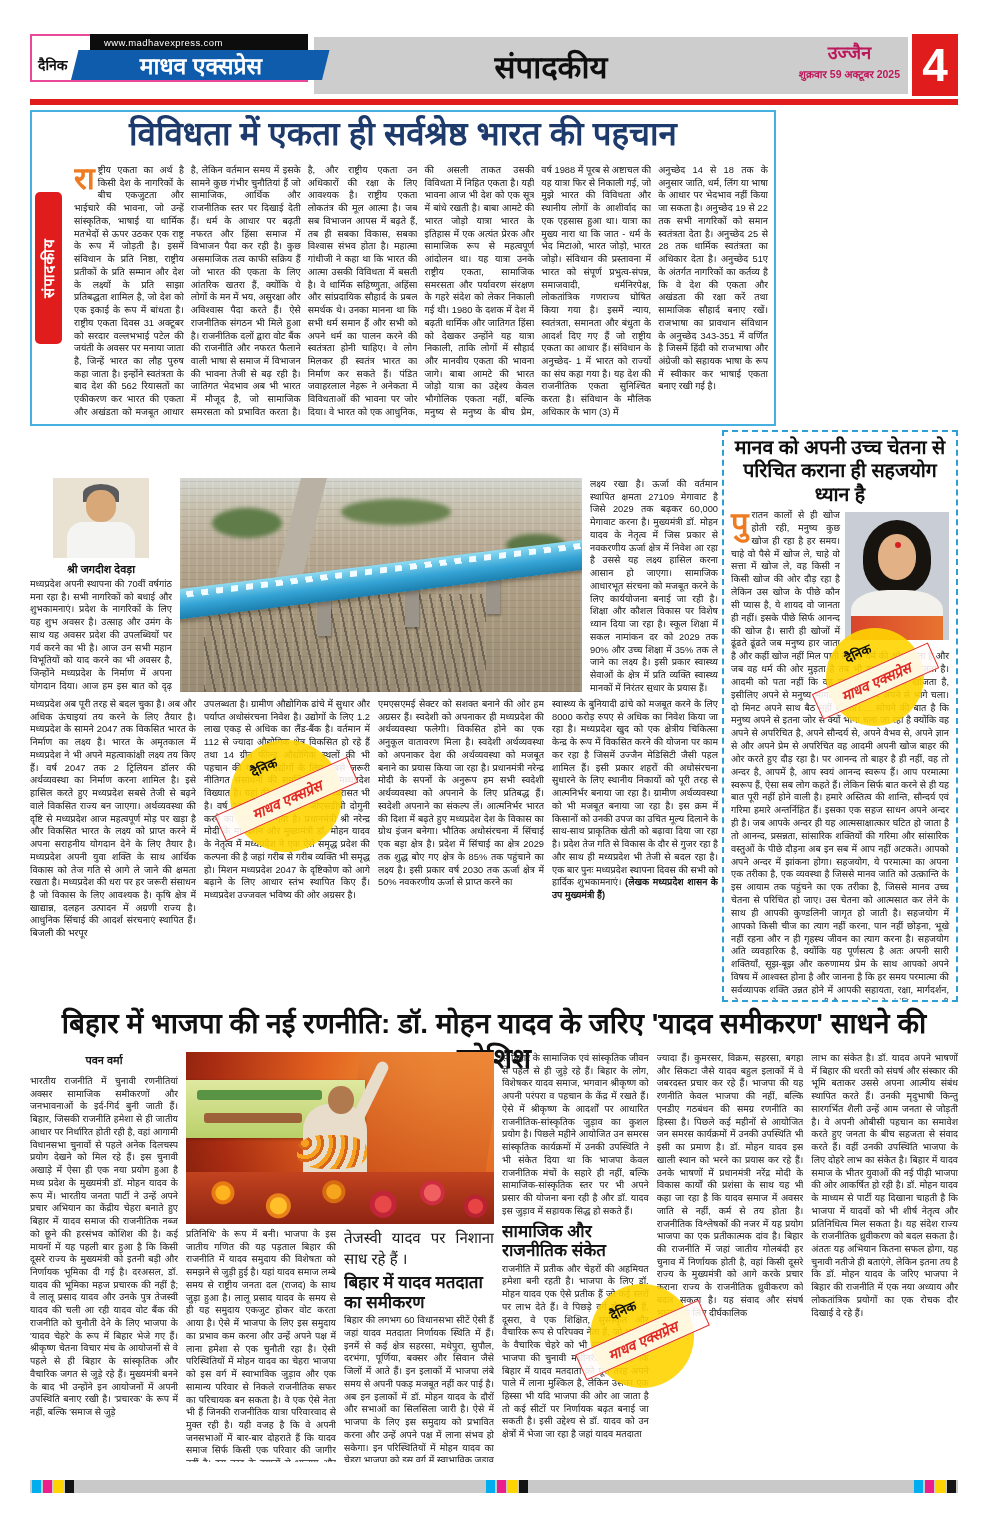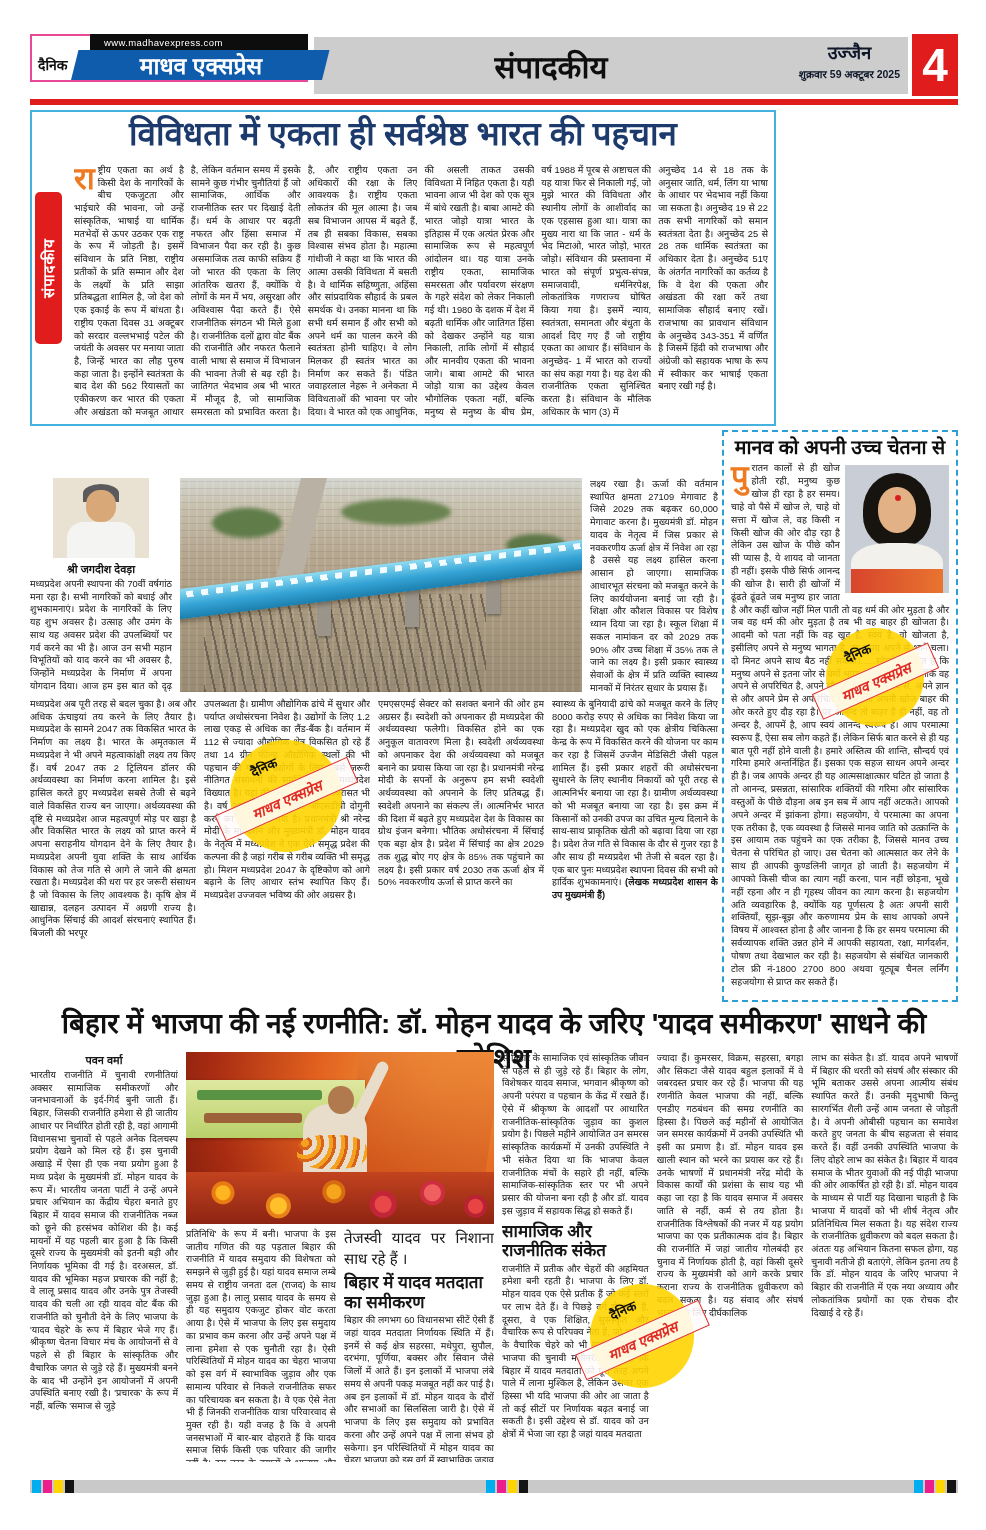--- a/index.html
+++ b/index.html
@@ -11,21 +11,21 @@
   
   .masthead{position:absolute;left:30px;top:34px;width:928px;height:62px;}
   .logo-block{position:absolute;left:0;top:0;width:278px;height:48px;background:#fff;border:2px solid #ec4899;box-sizing:border-box;z-index:3;}
   .logo-url-bar{position:absolute;left:58px;top:-2px;right:-2px;height:16px;background:#0d0d0d;color:#fff;font-size:9.5px;display:flex;align-items:center;padding-left:14px;letter-spacing:.4px;}
   .logo-main{position:absolute;left:0;top:14px;right:0;bottom:0;display:flex;align-items:flex-end;}
   .logo-prefix{font-size:14px;font-weight:bold;color:#111;padding:0 3px 6px 6px;}
   .logo-blue{flex:1;height:100%;background:#0f5cad;transform:skewX(-14deg);transform-origin:bottom left;display:flex;align-items:center;justify-content:center;margin-right:-16px;}
   .logo-blue span{transform:skewX(14deg);color:#fff;font-weight:bold;font-size:23px;white-space:nowrap;}
   .section-bar{position:absolute;left:284px;right:50px;top:3px;height:57px;background:#cdcdcd;}
   .section-title{position:absolute;left:0;right:120px;top:0;bottom:0;display:flex;align-items:center;justify-content:center;font-size:31px;font-weight:bold;color:#0e0e0e;}
-  .edition-meta{position:absolute;right:8px;top:7px;text-align:center;color:#0f172a;}
+  .edition-meta{position:absolute;right:8px;top:7px;text-align:center;color:#be185d;}
   .edition-city{font-size:18px;font-weight:bold;line-height:1.1;}
   .edition-date{font-size:10.5px;font-weight:bold;margin-top:3px;}
   .page-num-box{position:absolute;right:0;top:0;width:46px;height:62px;background:#e01c1c;color:#fff;display:flex;align-items:center;justify-content:center;font-size:46px;font-weight:bold;}
   .header-rule{position:absolute;left:30px;top:99px;width:928px;height:6px;background:#e01c1c;}
 
   
   .editorial{position:absolute;left:30px;top:110px;width:746px;height:316px;border:2px solid #45b1e0;box-sizing:border-box;background:#fff;}
   .editorial-headline{margin:1px 8px 0 8px;text-align:center;font-size:33px;font-weight:bold;color:#1d3a6d;line-height:1.25;}
   .editorial-tab{position:absolute;left:3px;top:80px;width:27px;height:152px;background:#e01c1c;border-radius:5px;color:#fff;display:flex;align-items:center;justify-content:center;writing-mode:vertical-rl;transform:rotate(180deg);font-size:15px;font-weight:bold;letter-spacing:1px;}
   .editorial-cols{position:absolute;left:42px;top:52px;right:6px;bottom:5px;display:flex;gap:7px;}
@@ -78,21 +78,21 @@
   .portrait-mataji .sari{position:absolute;left:6px;top:78px;width:92px;height:50px;border-radius:40% 40% 0 0;background:#f3f1ec;}
   .portrait-mataji .trim{position:absolute;left:6px;top:104px;width:92px;height:24px;background:linear-gradient(90deg,#d8452c,#e8742f);}
   .tollfree{font-weight:normal;}
 
   
   .bihar{position:absolute;left:30px;top:1006px;width:928px;height:470px;}
   .bihar-headline{text-align:center;font-size:28px;font-weight:bold;color:#101010;line-height:1.25;}
   .bihar-body{position:absolute;left:0;top:46px;right:0;bottom:14px;display:flex;gap:8px;}
   .b-col{flex:1;overflow:hidden;font-size:9.3px;line-height:1.37;text-align:justify;}
   .b-col1{flex:0 0 148px;display:flex;flex-direction:column;overflow:hidden;}
-  .b-author{text-align:center;font-weight:bold;font-size:11px;margin-bottom:2px;}
+  .b-author{text-align:center;font-weight:bold;font-size:11px;margin-bottom:8px;}
   .b-middle{flex:0 0 308px;display:flex;flex-direction:column;}
   .photo-rally{width:100%;height:172px;position:relative;overflow:hidden;
     background:radial-gradient(circle at 82% 18%,#f5a43e 0%,#e2611f 42%,#a82c12 78%,#7e1d0c 100%);}
   .photo-rally .tent{position:absolute;right:0;top:0;width:46%;height:70%;background:linear-gradient(200deg,#f08a3a,#c94d17);transform:skewX(-8deg);opacity:.8;}
   .photo-rally .banner{position:absolute;left:0;top:16%;width:58%;height:34%;background:linear-gradient(180deg,#dfe8a0,#b9d06a);box-shadow:0 1px 3px rgba(0,0,0,.3);}
   .photo-rally .banner i{position:absolute;left:6%;top:18%;width:70%;height:10px;background:#2f7a2a;opacity:.75;border-radius:3px;}
   .photo-rally .banner b{position:absolute;left:10%;top:58%;width:55%;height:10px;background:#8c2f1c;opacity:.7;border-radius:3px;}
   .photo-rally .figure{position:absolute;left:38%;top:30%;width:64px;height:80px;border-radius:26px 26px 0 0;background:#e8dccb;}
   .photo-rally .head{position:absolute;left:46%;top:20%;width:26px;height:28px;border-radius:48%;background:#b07a4e;}
   .photo-rally .arm{position:absolute;left:58%;top:4%;width:12px;height:64px;background:#e8dccb;transform:rotate(26deg);border-radius:6px;}
@@ -190,20 +190,21 @@
   <div class="stamp" style="left:200px;top:310px;width:112px;height:112px;">
     <div class="disc"></div>
     <div class="prefix">दैनिक</div>
     <div class="ribbon">माधव एक्सप्रेस</div>
   </div>
 </div>
 
 <div class="sahaja">
   <div class="sahaja-headline">
     <div>मानव को अपनी उच्च चेतना से</div>
+    <div>परिचित कराना ही सहजयोग ध्यान है</div>
   </div>
   <div class="sahaja-body">
     <div class="portrait-mataji">
       <i class="hair"></i>
         <i class="face"></i>
         <i class="bindi"></i>
         <i class="sari"></i>
         <i class="trim"></i>
     </div>
     <span class="dropcap">पु</span><span>रातन कालों से ही खोज होती रही, मनुष्य कुछ खोज ही रहा है हर समय। चाहे वो पैसे में खोज ले, चाहे वो सत्ता में खोज ले, वह किसी न किसी खोज की ओर दौड़ रहा है लेकिन उस खोज के पीछे कौन सी प्यास है, ये शायद वो जानता ही नहीं। इसके पीछे सिर्फ आनन्द की खोज है। सारी ही</span>

